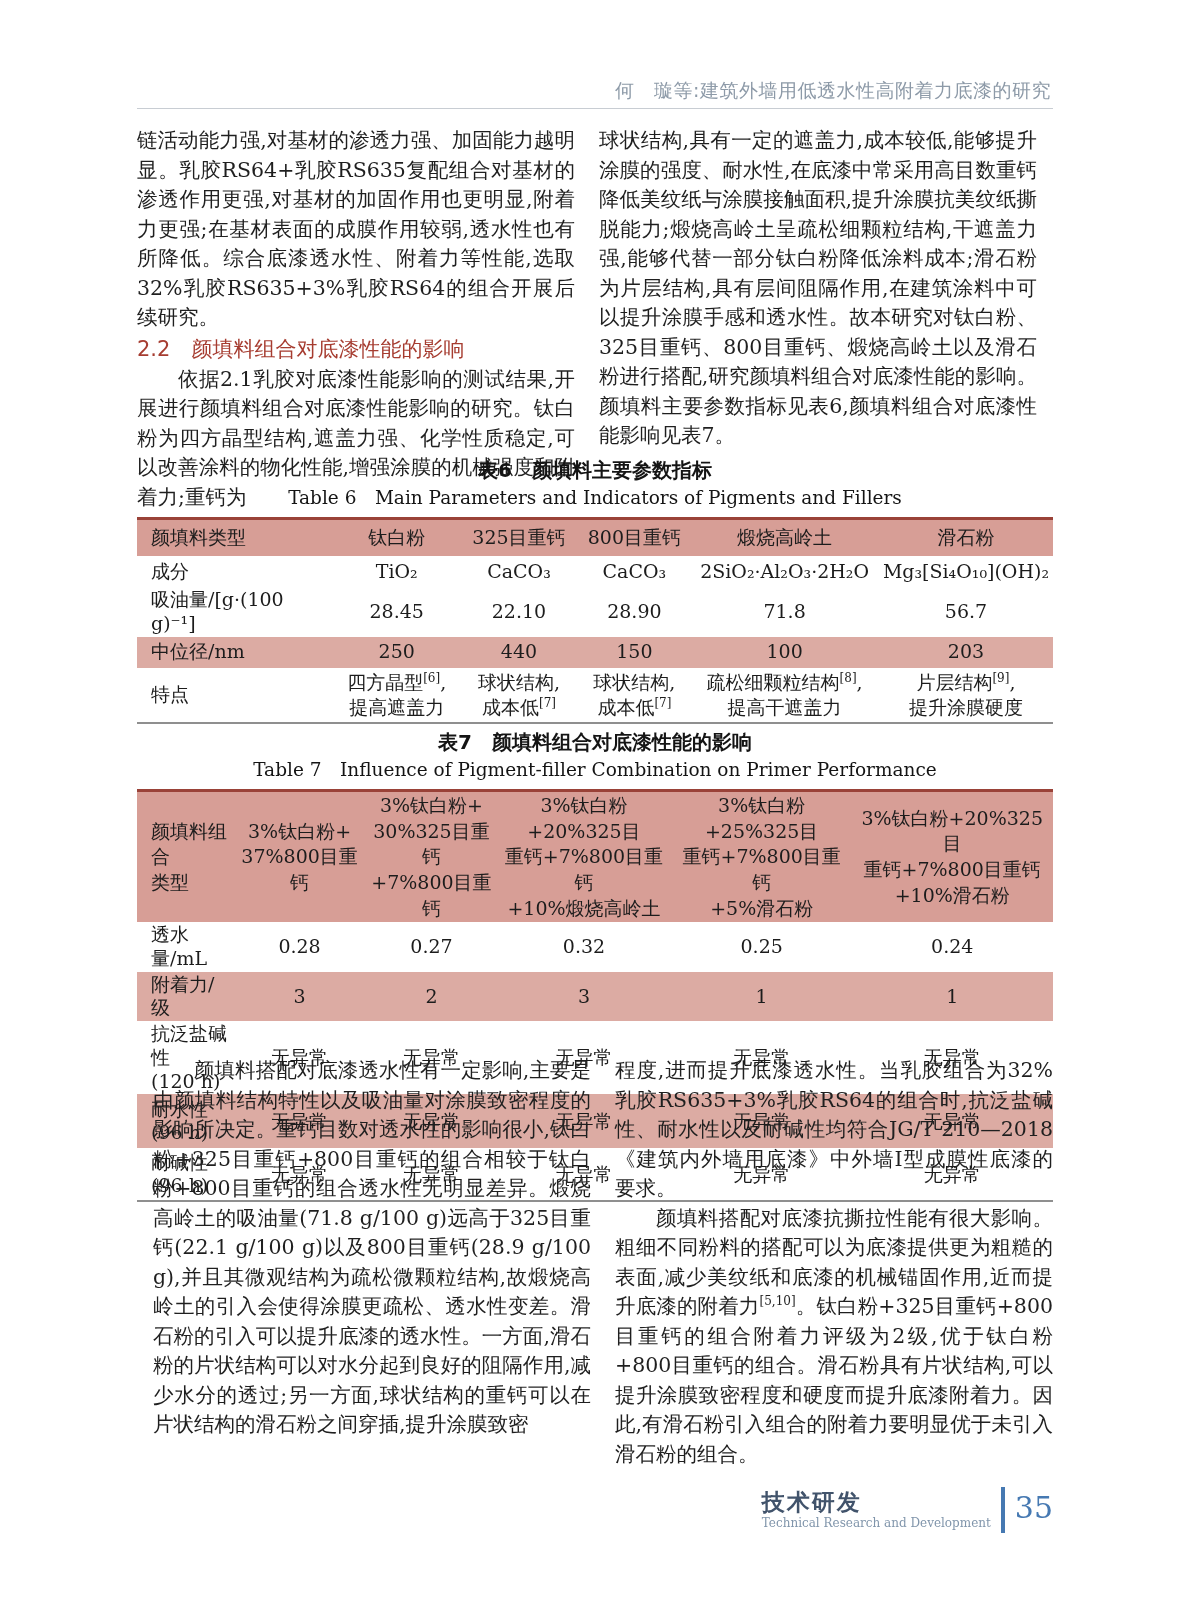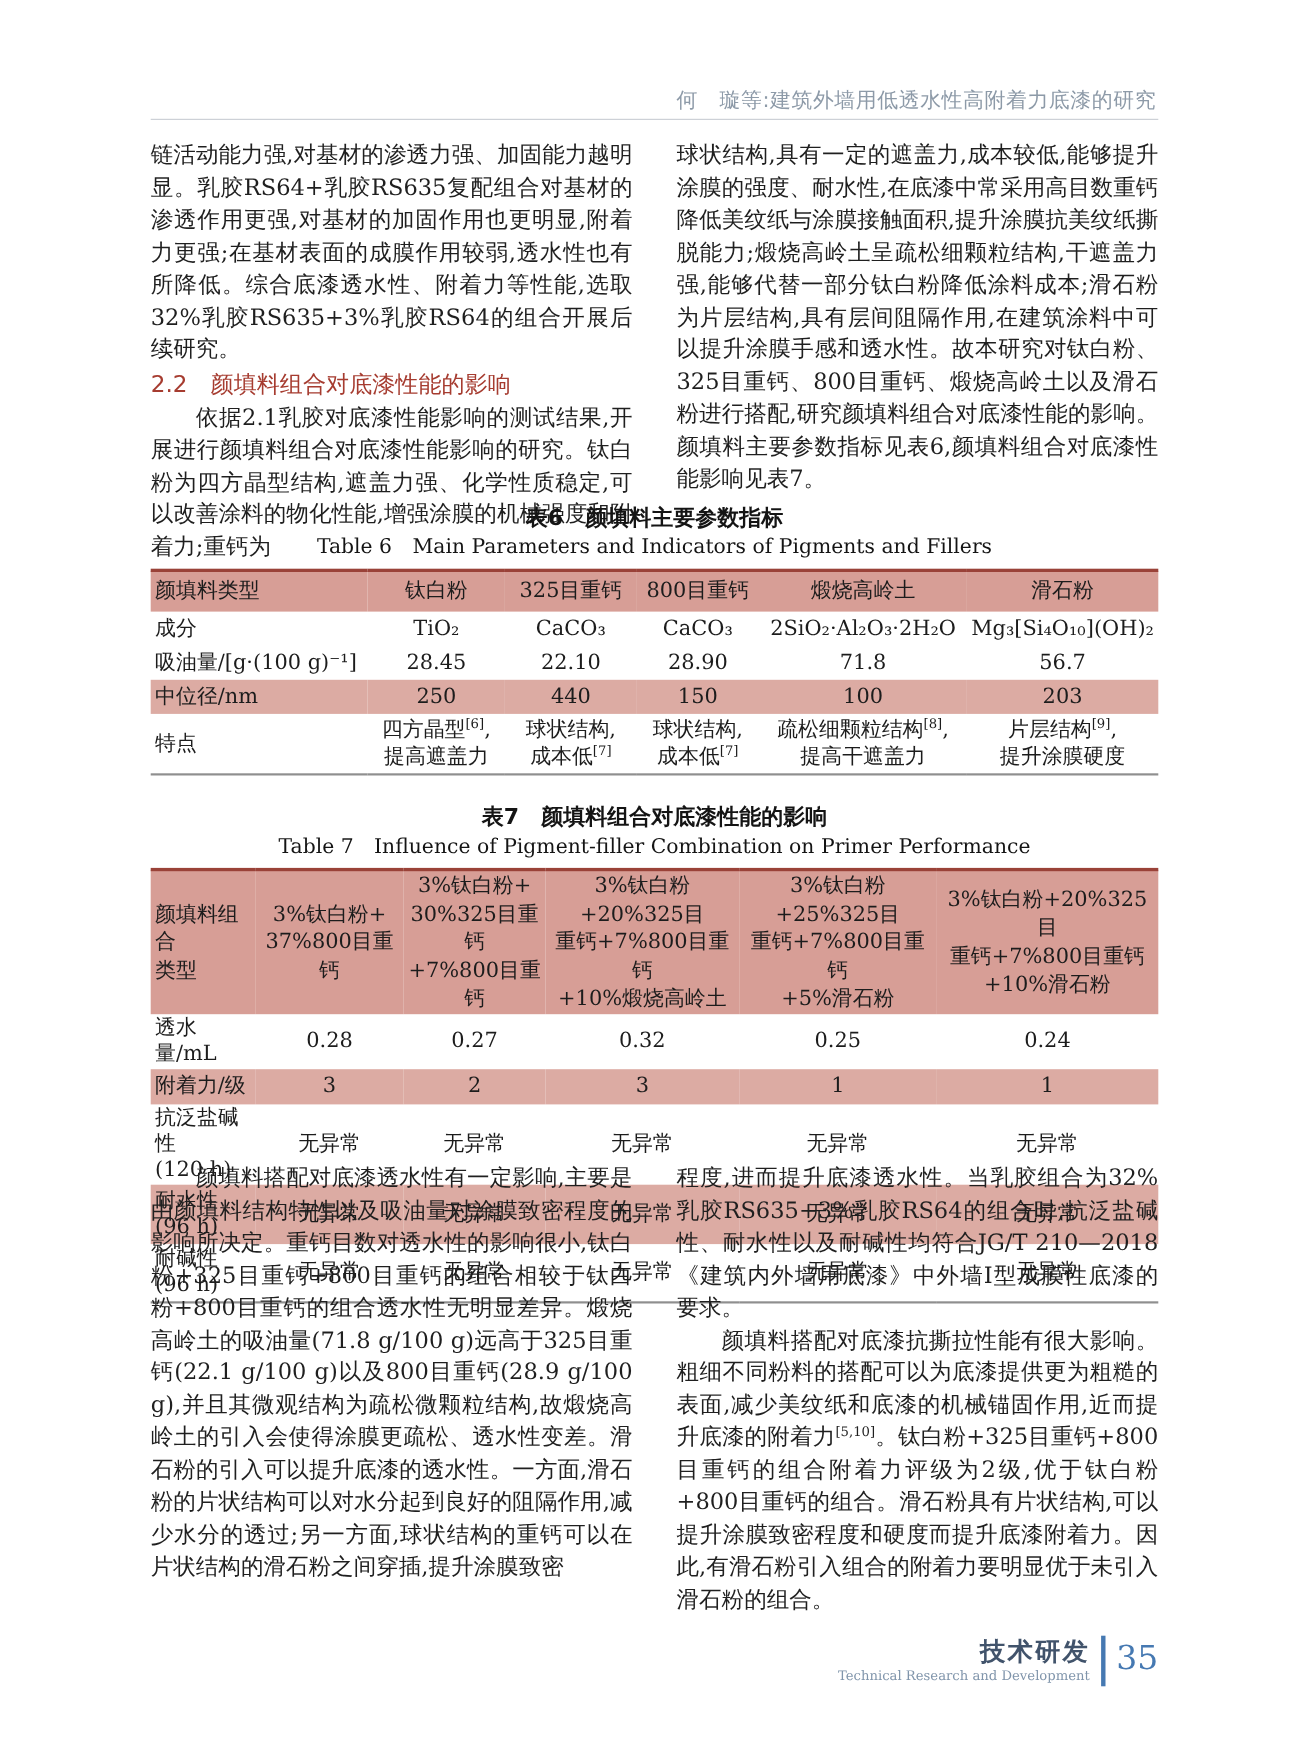--- a/index.html
+++ b/index.html
@@ -17,21 +17,21 @@
   html,body{margin:0;padding:0;background:#e8e8e8;}
   .page{position:relative;width:1187px;height:1600px;background:#ffffff;margin:0 auto;
         font-family:"DejaVu Serif","Liberation Serif",serif;color:var(--body_text);overflow:hidden;}
   .content{position:absolute;left:137px;top:0;width:916px;height:1440px;}
 
   .running-head{position:absolute;top:78px;left:0;right:2px;text-align:right;
         font-family:"DejaVu Sans","Liberation Sans",sans-serif;
         font-size:19px;color:var(--running_head_gray);letter-spacing:.5px;}
   .rule{position:absolute;top:108px;left:0;right:0;border-top:1px solid #c8cdd3;height:0;}
 
-  .cols{position:absolute;left:0;right:0;display:flex;gap:40px;}
+  .cols{position:absolute;left:0;right:0;display:flex;gap:24px;}
   .cols-top{top:126px;}
   .cols-bottom{top:1056px;justify-content:flex-end;}
   .col{width:438px;flex:0 0 438px;text-align:justify;}
   .col p{margin:0;font-size:20.5px;line-height:29.5px;}
   .col p.indent{text-indent:2em;}
   .sec{margin:2px 0 2px 0;font-family:"DejaVu Sans","Liberation Sans",sans-serif;
        font-size:21px;line-height:28px;color:var(--accent_red);font-weight:normal;}
   sup.ref{font-size:12px;line-height:0;vertical-align:super;}
 
   .tblock{position:absolute;left:0;right:0;}
@@ -40,35 +40,35 @@
   .tt-cn{text-align:center;font-family:"DejaVu Sans","Liberation Sans",sans-serif;
          font-weight:bold;font-size:20px;line-height:24px;margin-bottom:4px;color:#141414;}
   .tt-en{text-align:center;font-family:"DejaVu Serif","Liberation Serif",serif;
          font-weight:normal;font-size:18.5px;line-height:24px;margin-bottom:7px;color:#141414;}
 
   table.tbl{width:100%;border-collapse:collapse;table-layout:fixed;
             border-top:3px solid var(--table_top_border);
             border-bottom:2px solid var(--table_bottom_border);
             font-size:19px;color:#1c1c1c;}
   table.tbl td{text-align:center;vertical-align:middle;padding:1px 2px;line-height:1.25;}
-  table.tbl td.lbl{text-align:left;padding-left:4px;}
+  table.tbl td.lbl{text-align:left;padding-left:14px;}
   table.tbl tr.hdr td{background:var(--table_header_pink);}
   table.tbl tr.pink td{background:var(--table_stripe_pink);}
   .t6 tr td{height:29px;}
   .t6 tr.hdr td{height:34px;}
   .t6 tr.feat td{height:52px;line-height:1.3;}
   .t7 tr.hdr td{height:72px;line-height:1.35;}
   .t7 tr.r1 td,.t7 tr.r2 td{height:30px;}
   .t7 tr.r3 td{height:54px;}
   .t7 tr.r4 td{height:52px;}
   .t7 tr.r5 td{height:50px;}
   .ml{white-space:pre-line;}
 
   .footer{position:absolute;top:1487px;right:0;display:flex;align-items:center;gap:10px;}
-  .f-left{text-align:right;}
+  .f-left{}
   .f-cn{font-family:"DejaVu Sans","Liberation Sans",sans-serif;font-weight:bold;
         font-size:23px;line-height:26px;color:var(--footer_dark);letter-spacing:2px;}
   .f-en{font-family:"DejaVu Serif","Liberation Serif",serif;font-size:12px;line-height:16px;
         color:var(--footer_en_gray);}
   .f-bar{width:4px;height:46px;background:var(--footer_blue);}
   .f-num{font-family:"DejaVu Serif","Liberation Serif",serif;font-size:30px;
          color:var(--footer_blue);padding-bottom:6px;}
 </style>
 </head>
 <body>

